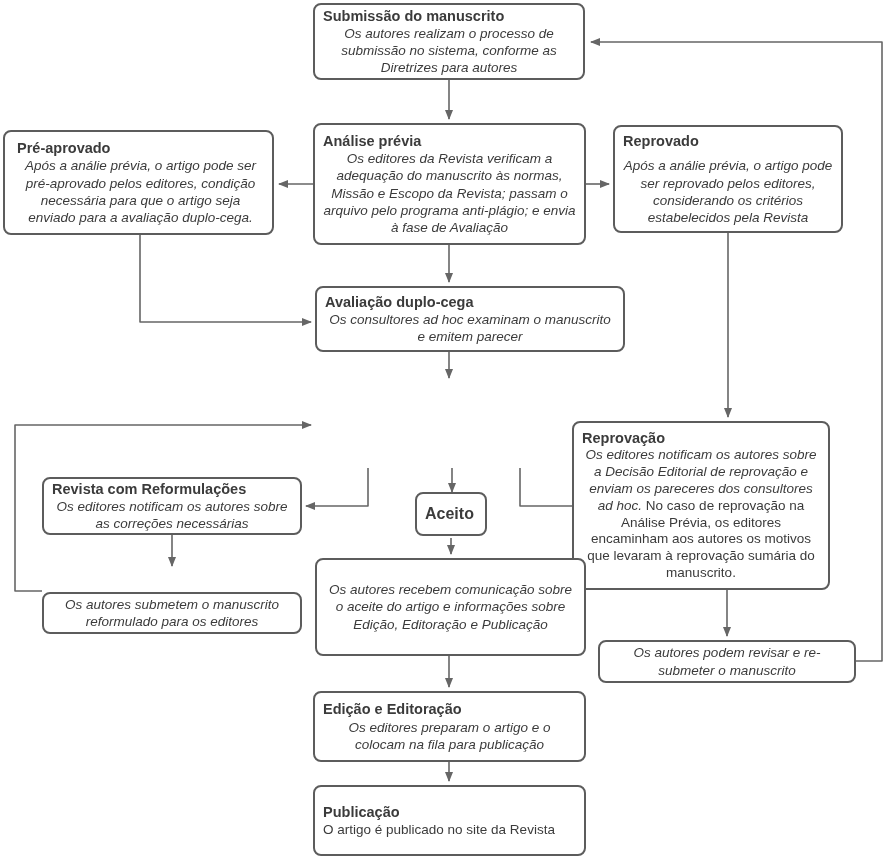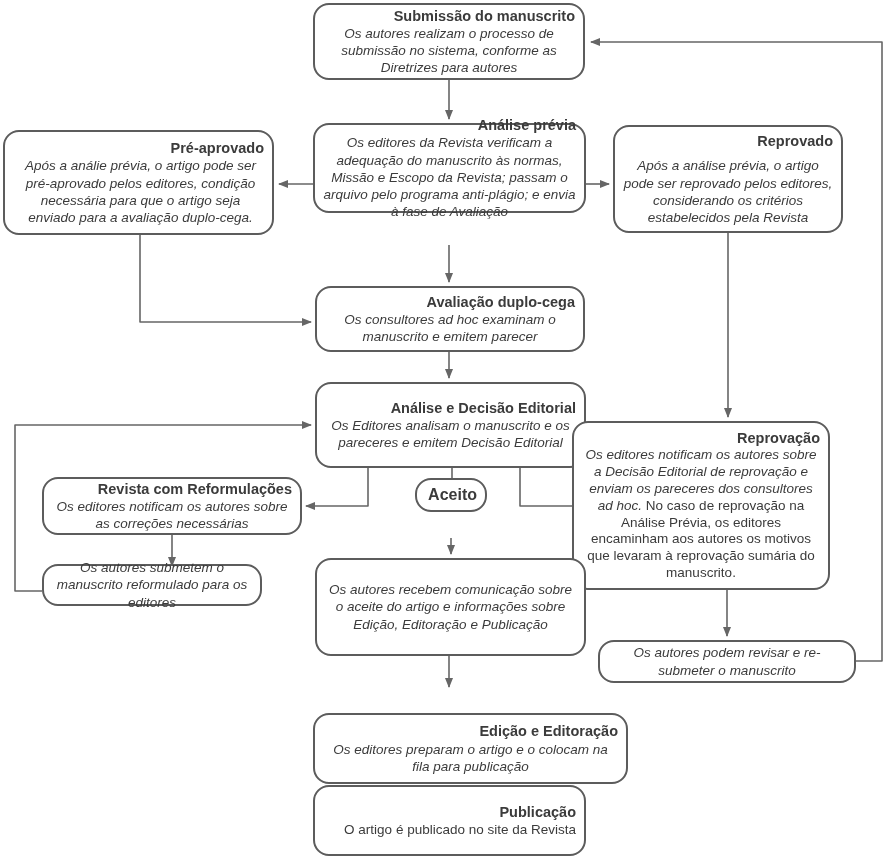--- a/index.html
+++ b/index.html
@@ -9,41 +9,41 @@
   #canvas{
     position:relative; width:886px; height:858px; background:var(--bg);
     font-family:"Liberation Sans", sans-serif; color:var(--text);
     overflow:hidden;
   }
   #wires{position:absolute; left:0; top:0; width:886px; height:858px; z-index:1;}
   .conn{fill:none; stroke:var(--arrow); stroke-width:1.6; stroke-linejoin:round;}
   #arrhead{fill:var(--arrow);}
   .node{
     position:absolute; z-index:2; background:#fff;
-    border:2px solid var(--border); border-radius:16px;
-    display:flex; flex-direction:column; justify-content:center; align-items:flex-end;
+    border:2px solid var(--border); border-radius:8px;
+    display:flex; flex-direction:column; justify-content:center; align-items:flex-start;
     text-align:center; padding:3px 8px; box-sizing:border-box;
     font-size:13.5px; line-height:1.27;
   }
   .t{font-weight:bold; font-size:14.5px;}
   .i{font-style:italic;}
   
   #n-submissao            {left:313px; top:3px;   width:272px; height:77px;}
-  #n-analise-previa       {left:313px; top:123px; width:273px; height:90px;}
+  #n-analise-previa       {left:313px; top:123px; width:273px; height:122px;}
   #n-pre-aprovado         {left:3px;   top:130px; width:271px; height:105px;padding-left:12px;}
   #n-reprovado            {left:613px; top:125px; width:230px; height:108px;gap:7px;}
-  #n-avaliacao            {left:315px; top:286px; width:270px; height:66px;}
+  #n-avaliacao            {left:315px; top:286px; width:310px; height:66px;}
   #n-analise-decisao      {left:315px; top:382px; width:271px; height:86px;}
   #n-aceito-reformulacoes {left:42px;  top:477px; width:260px; height:58px;}
-  #n-submetem-reformulado {left:42px;  top:564px; width:220px; height:42px;}
-  #n-aceito               {left:415px; top:478px; width:72px;  height:34px;}
+  #n-submetem-reformulado {left:42px;  top:592px; width:260px; height:42px;}
+  #n-aceito               {left:415px; top:492px; width:72px;  height:44px;}
   #n-aceito .t            {font-size:16px;}
   #n-reprovacao           {left:572px; top:421px; width:258px; height:169px; line-height:1.25;}
   #n-recebem-comunicacao  {left:315px; top:558px; width:271px; height:98px;}
-  #n-edicao-editoracao    {left:313px; top:691px; width:315px; height:71px;margin-top:22px;}
+  #n-edicao-editoracao    {left:313px; top:691px; width:273px; height:71px;}
   #n-publicacao           {left:313px; top:785px; width:273px; height:71px;}
   #n-revisar-resubmeter   {left:598px; top:640px; width:258px; height:43px;}
 </style>
 </head>
 <body>
 
 <div id="canvas">
 
   <svg id="wires" viewBox="0 0 886 858">
     <defs>
@@ -80,32 +80,28 @@
     <div class="b i">Os editores da Revista verificam a adequação do manuscrito às normas, Missão e Escopo da Revista; passam o arquivo pelo programa anti-plágio; e envia à fase de Avaliação</div>
   </div>
 
   <div class="node" id="n-pre-aprovado">
     <div class="t">Pré-aprovado</div>
     <div class="b i">Após a análie prévia, o artigo pode ser pré-aprovado pelos editores, condição necessária para que o artigo seja enviado para a avaliação duplo-cega.</div>
   </div>
 
   <div class="node" id="n-reprovado">
     <div class="t">Reprovado</div>
-    <div class="b i">Após a análise prévia, o artigo pode ser reprovado pelos editores, considerando os critérios estabelecidos pela Revista</div>
+    <div class="b i">Após a análie prévia, o artigo pode ser reprovado pelos editores, considerando os critérios estabelecidos pela Revista</div>
   </div>
 
   <div class="node" id="n-avaliacao">
     <div class="t">Avaliação duplo-cega</div>
     <div class="b i">Os consultores ad hoc examinam o manuscrito e emitem parecer</div>
   </div>
 
-  <div class="node" id="n-analise-decisao">
-    <div class="t">Análise e Decisão Editorial</div>
-    <div class="b i">Os Editores analisam o manuscrito e os pareceres e emitem Decisão Editorial</div>
-  </div>
 
   <div class="node" id="n-aceito-reformulacoes">
     <div class="t">Revista com Reformulações</div>
     <div class="b i">Os editores notificam os autores sobre as correções necessárias</div>
   </div>
 
   <div class="node" id="n-submetem-reformulado">
     <div class="b i">Os autores submetem o manuscrito reformulado para os editores</div>
   </div>
 

